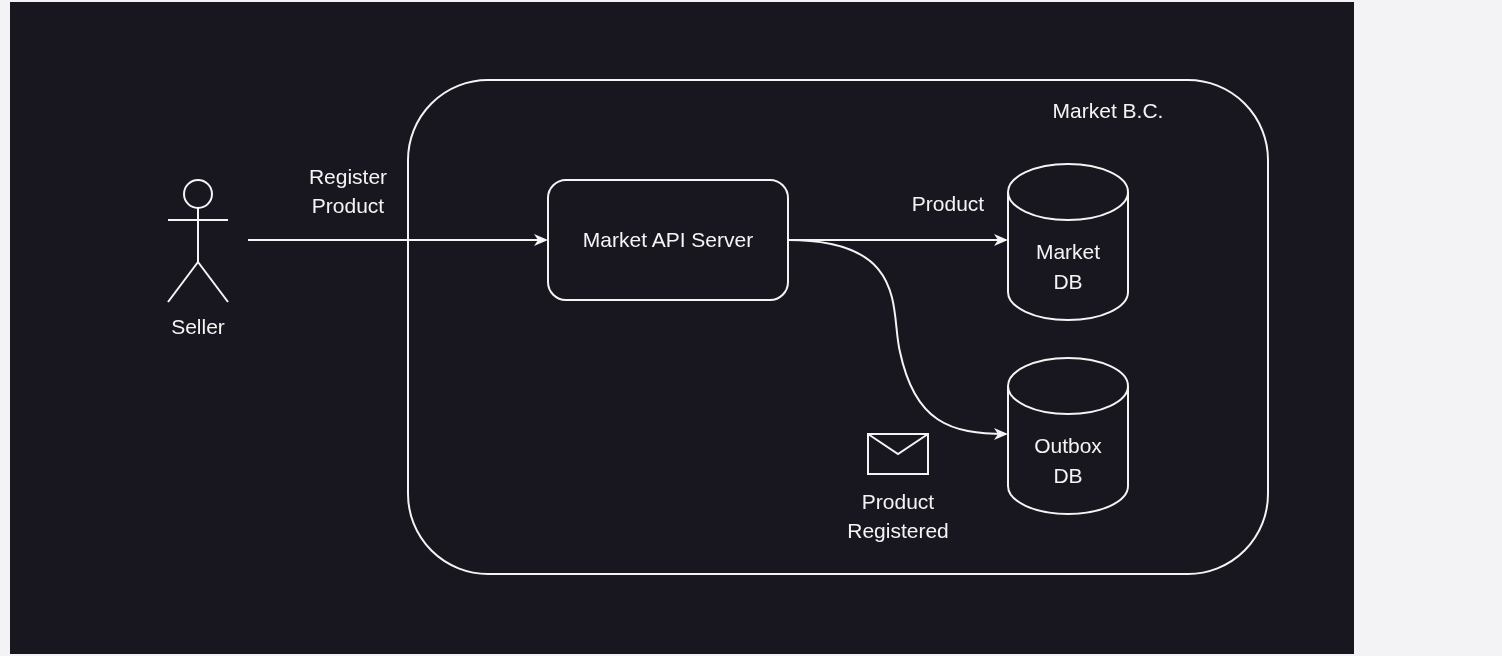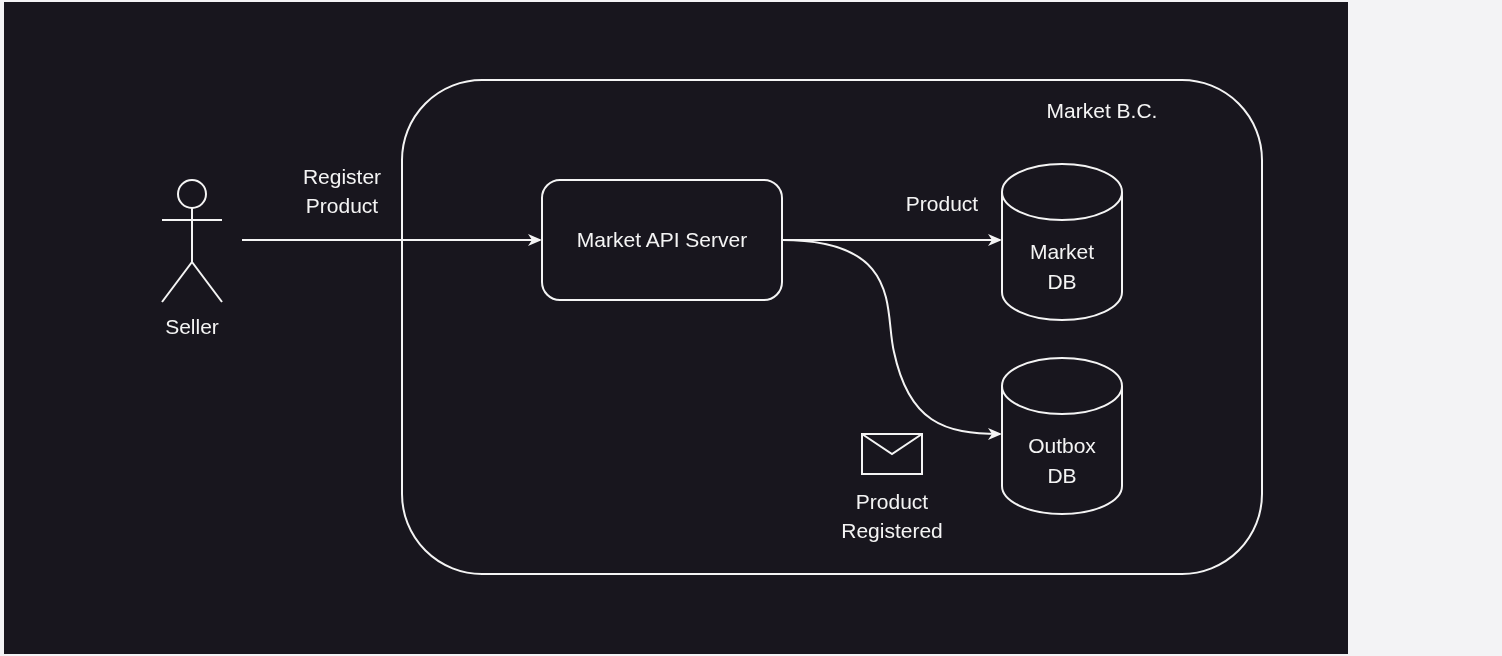--- a/index.html
+++ b/index.html
@@ -3,21 +3,21 @@
   <meta charset="utf-8">
   <style>
     html, body { margin: 0; padding: 0; }
     body {
       width: 1502px; height: 656px;
       background: #f3f3f5;
       font-family: "Liberation Sans", sans-serif;
       overflow: hidden;
     }
     .canvas {
-      position: absolute; left: 4px; top: 2px;
+      position: absolute; left: 10px; top: 2px;
       width: 1344px; height: 652px;
       background: #18161e;
     }
     svg { position: absolute; left: 0; top: 0; }
     .stroke { fill: none; stroke: #f4f4f4; stroke-width: 2; }
     .lbl { fill: #f4f4f4; font-family: "Liberation Sans", sans-serif; font-size: 21px; }
   </style>
 </head>
 <body>
 

